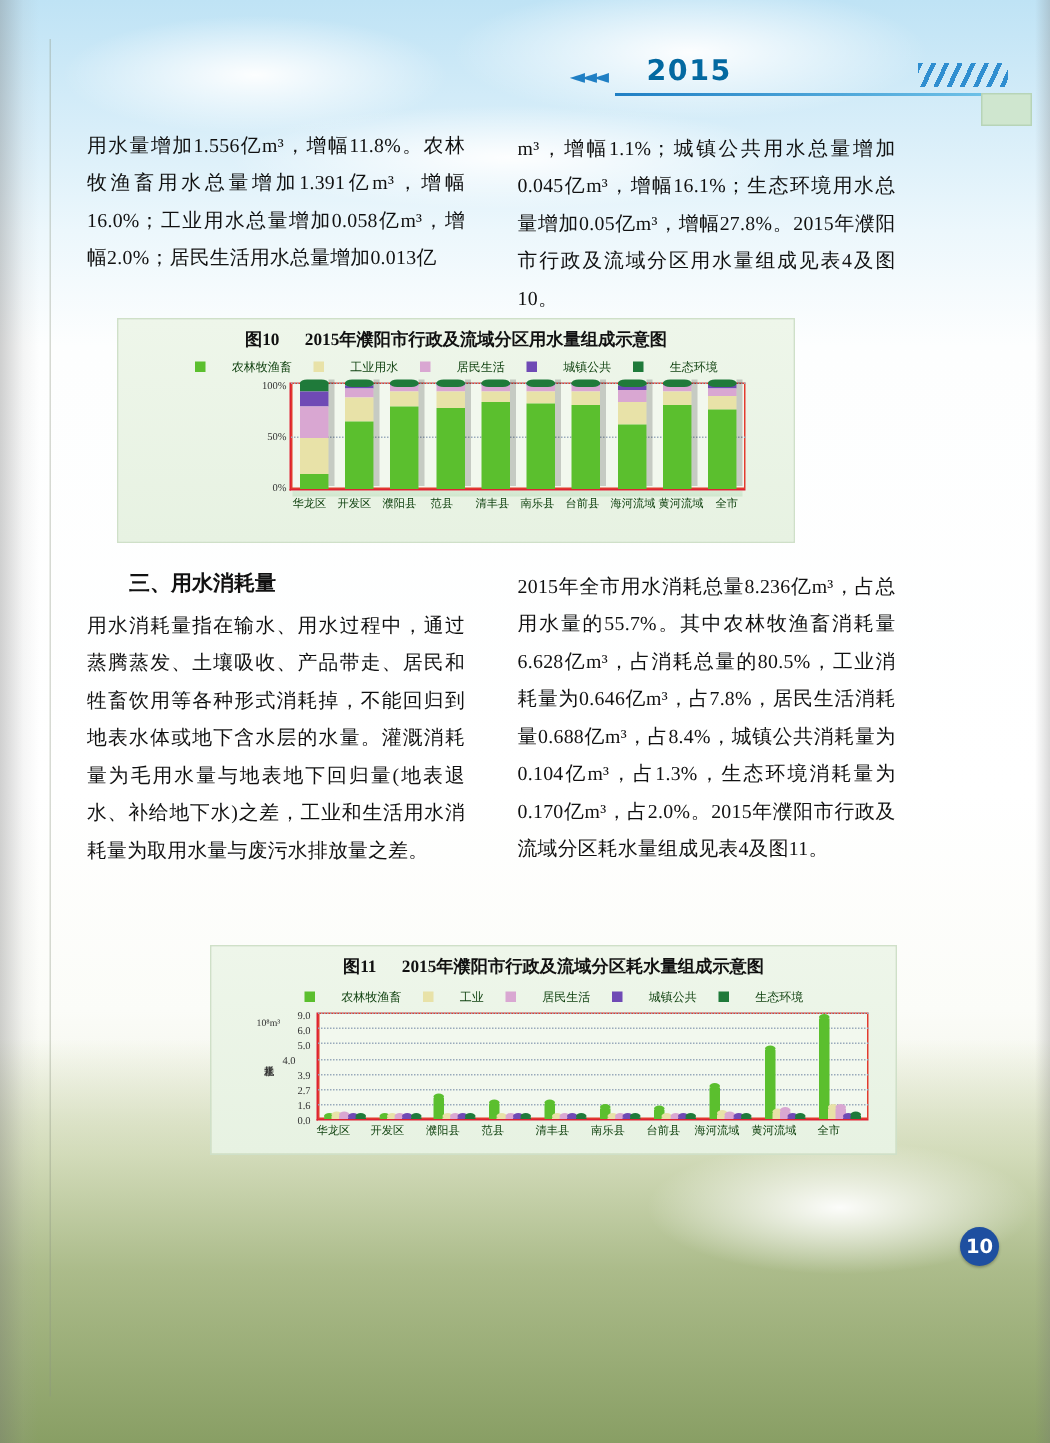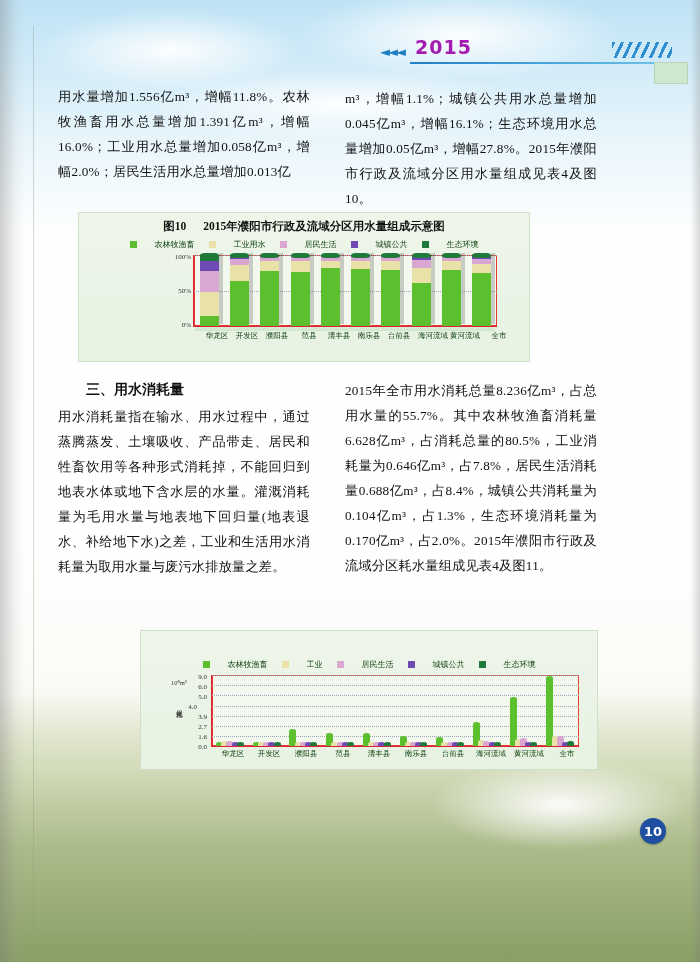--- a/index.html
+++ b/index.html
@@ -43,23 +43,23 @@
   
   #header {
     position:absolute; left:380px; top:36px; width:300px; height:30px;
   }
   #header .chev {
     position:absolute; left:0; top:8px;
     color:#1f7fc4; font-size:13px; letter-spacing:-2px;
     font-family:"DejaVu Sans", sans-serif;
   }
   #header .year {
-    position:absolute; left:35px; top:0px;
+    position:absolute; left:51px; top:0px;
     font-family:"DejaVu Sans", sans-serif;
-    font-weight:bold; font-size:19px; color:#a21caf;
+    font-weight:bold; font-size:19px; color:#0369a1;
     letter-spacing:1px;
     text-shadow:0 0 1px rgba(255,255,255,0.9);
   }
   #header .title {
     position:absolute; left:96px; top:2px;
     font-family:"DejaVu Serif", serif;
     font-weight:bold; font-size:16px; color:#1763a8;
     letter-spacing:1px;
   }
   #header .stripes {
@@ -120,21 +120,21 @@
     position:absolute; background:#f2f8ee;
     border-left:1px solid #d23; border-bottom:1px solid #d23;
   }
   .plot .redbox { position:absolute; inset:0; border:1px solid #e23b2e; pointer-events:none; }
 
   .ylab {
     position:absolute; font-size:7px; color:#333; text-align:right;
     width:24px;
   }
   .xlab {
-    position:absolute; font-size:7.5px; color:#0a3d0a; text-align:center;
+    position:absolute; font-size:7.5px; color:#0a3d0a; text-align:left;
     width:44px;
   }
   .grid {
     position:absolute; left:0; right:0; height:0;
     border-top:1px dotted #9ab;
   }
 
   
   .bar { position:absolute; bottom:0; width:19px; }
   .bar .seg { width:100%; }
@@ -334,20 +334,24 @@
   <div class="xlab" style="left:208px; top:118px;">范县</div>
   <div class="xlab" style="left:238px; top:118px;">清丰县</div>
   <div class="xlab" style="left:268px; top:118px;">南乐县</div>
   <div class="xlab" style="left:298px; top:118px;">台前县</div>
   <div class="xlab" style="left:328px; top:118px; width:52px;">海河流域</div>
   <div class="xlab" style="left:360px; top:118px; width:52px;">黄河流域</div>
   <div class="xlab" style="left:398px; top:118px;">全市</div>
 </div>
 
 <div class="figure" id="fig11">
+  <div class="fig-cap">
+    <span class="num">图11</span>
+    <span>2015年濮阳市行政及流域分区耗水量组成示意图</span>
+  </div>
   <div class="legend" style="top:28px;">
     <span class="it">
         <span class="sw" style="background:#5bbf2e"></span>
         <span>农林牧渔畜</span>
       </span>
     <span class="it">
         <span class="sw" style="background:#e8e2a8"></span>
         <span>工业</span>
       </span>
     <span class="it">

